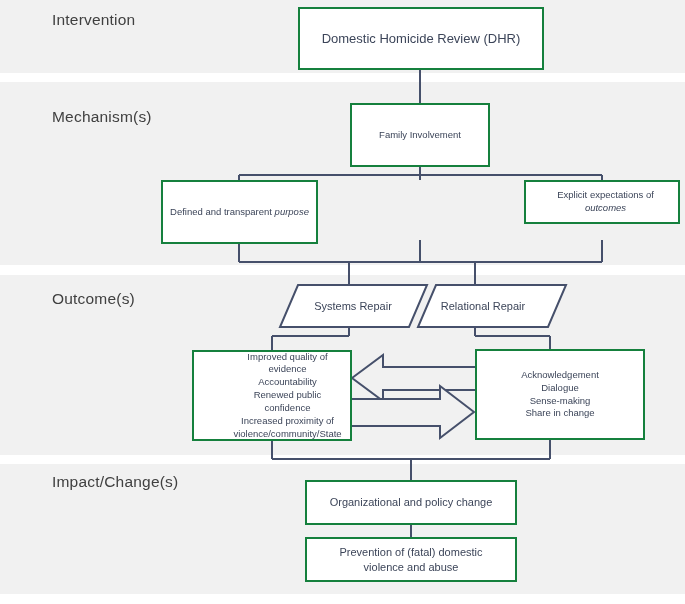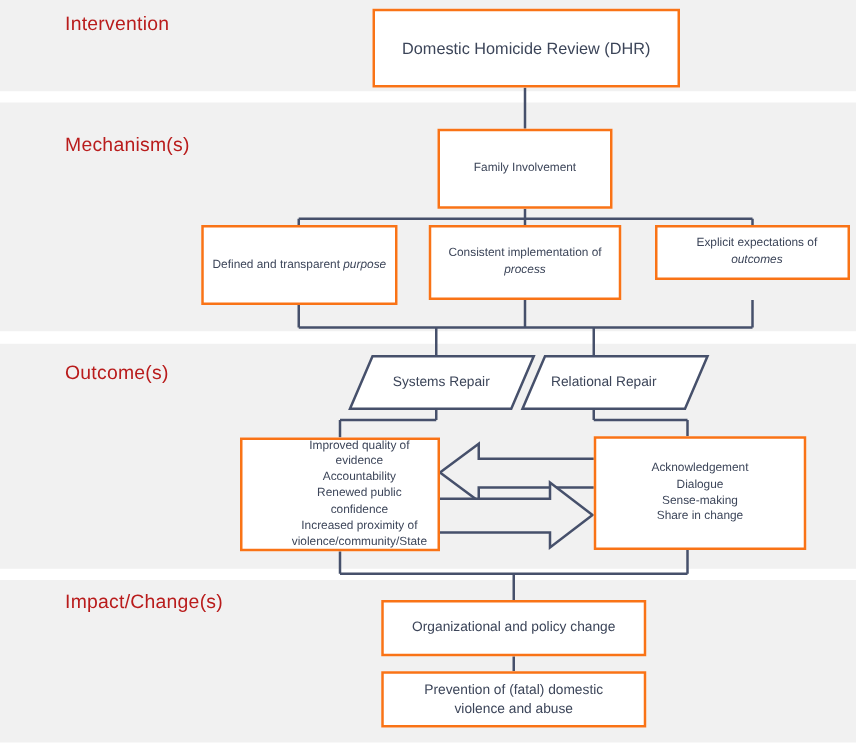--- a/index.html
+++ b/index.html
@@ -19,39 +19,39 @@
     overflow: hidden;
   }
   .band {
     position: absolute;
     left: 0;
     width: 685px;
     background: #f1f1f1;
   }
   .band-label {
     position: absolute;
-    color: #b91c1c;
+    color: #404040;
     font-size: 15.5px;
     font-weight: 400;
     letter-spacing: 0.2px;
     white-space: nowrap;
   }
   #svg-layer {
     position: absolute;
     left: 0;
     top: 0;
     width: 685px;
     height: 604px;
     pointer-events: none;
   }
   .node {
     position: absolute;
     box-sizing: border-box;
     background: #ffffff;
-    border: 2px solid #f97316;
+    border: 2px solid #15803d;
     color: #3c4559;
     display: flex;
     align-items: center;
     justify-content: center;
     text-align: center;
     line-height: 1.35;
     padding: 2px 6px;
   }
   .node-text { display: block; width: 100%; }
   .t-lg { font-size: 13px; }
@@ -132,25 +132,20 @@
   <div class="node t-sm" style="left:350px;top:103px;width:140px;height:64px;">
     <span class="node-text">Family Involvement</span>
   </div>
 
   <div class="node t-sm" style="left:161px;top:180px;width:157px;height:64px;">
     <span class="node-text">
       <span>Defined and transparent </span><span class="ital">purpose</span>
     </span>
   </div>
 
-  <div class="node t-sm" style="left:343px;top:180px;width:154px;height:60px;">
-    <span class="node-text">
-      <span>Consistent implementation of </span><span class="ital">process</span>
-    </span>
-  </div>
 
   <div class="node t-sm" style="left:524px;top:180px;width:156px;height:44px;padding-left:13px;">
     <span class="node-text">
       <span>Explicit expectations of </span><span class="ital">outcomes</span>
     </span>
   </div>
 
   <div class="para-label" style="left:303px;top:300px;width:100px;">Systems Repair</div>
   <div class="para-label" style="left:428px;top:300px;width:110px;">Relational Repair</div>
 

